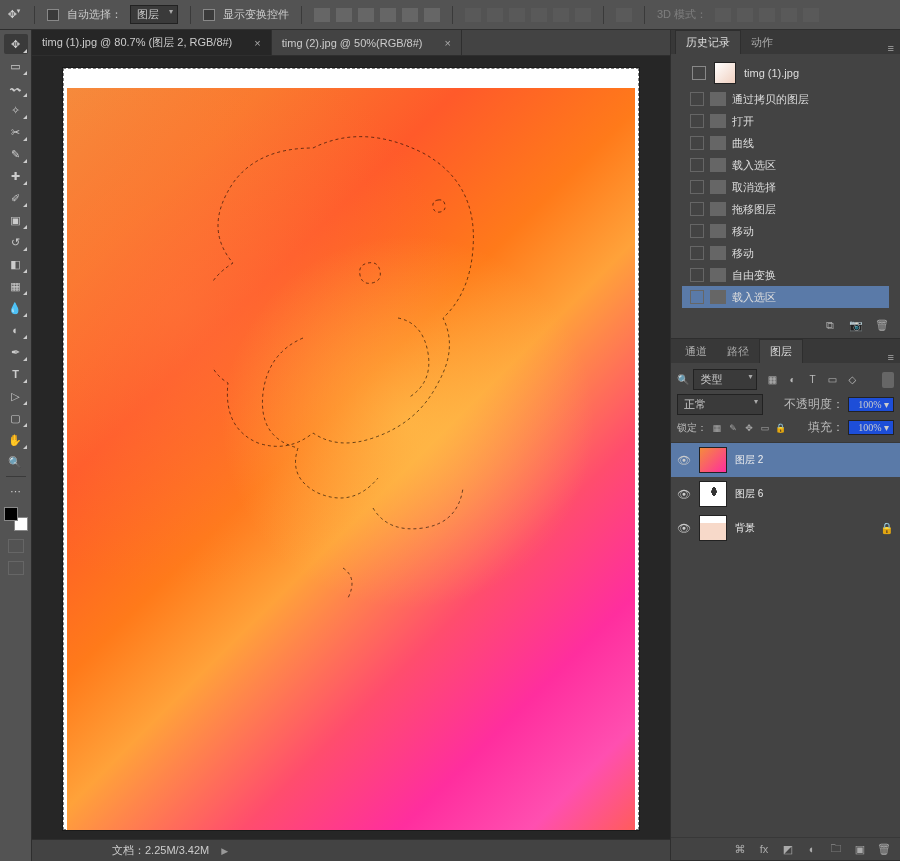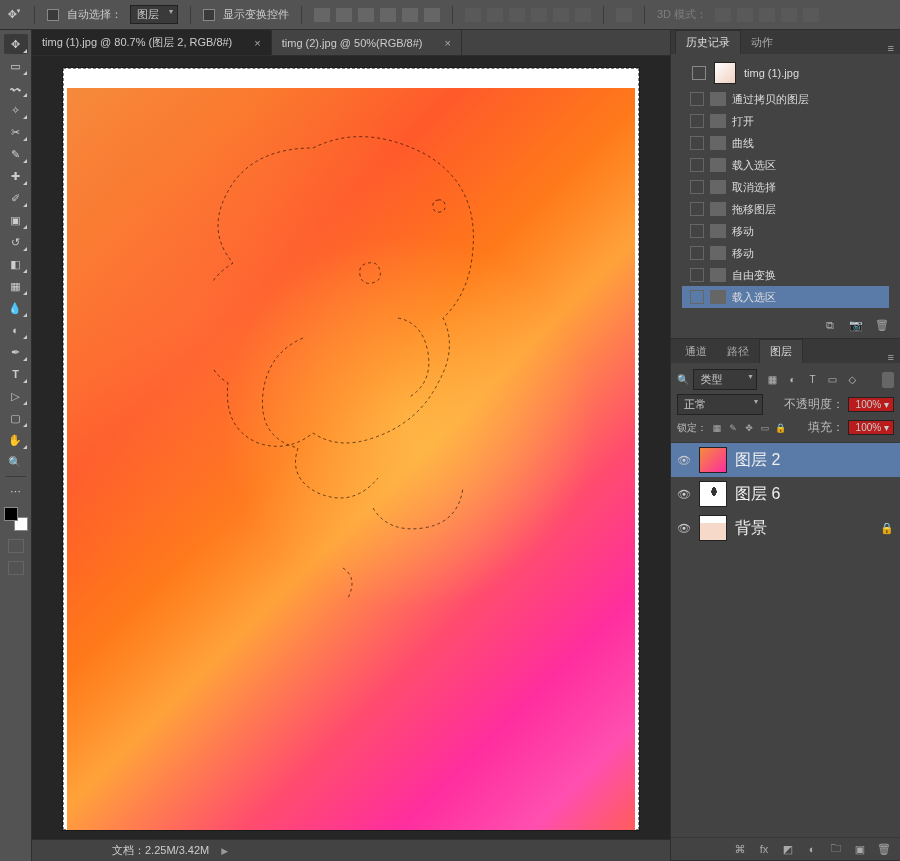--- a/index.html
+++ b/index.html
@@ -94,35 +94,35 @@
 .lo-row { display: flex; align-items: center; gap: 4px; }
 .lo-dd { background: #3a3a3a; border: 1px solid #222; padding: 2px 6px; font-size: 11px; flex-shrink: 0; }
 .lo-kind { width: 64px; position: relative; }
 .lo-kind::after { content: "▾"; position: absolute; right: 4px; font-size: 8px; color: #aaa; }
 .lo-filter-icons { display: flex; gap: 6px; margin-left: 4px; }
 .lo-fi { width: 14px; height: 14px; color: #bbb; font-size: 10px; display: flex; align-items: center; justify-content: center; }
 .lo-toggle { margin-left: auto; width: 12px; height: 16px; background: #666; border-radius: 2px; }
 .lo-blend { width: 86px; position: relative; }
 .lo-blend::after { content: "▾"; position: absolute; right: 4px; font-size: 8px; color: #aaa; }
 .lo-label { font-size: 12px; color: #bbb; }
-.lo-val { background: #b91c1c; border: 1px solid #222; padding: 1px 4px; font-size: 10px; width: 46px; text-align: right; }
+.lo-val { background: #1d4ed8; border: 1px solid #222; padding: 1px 4px; font-size: 10px; width: 46px; text-align: right; font-family: Liberation Serif, serif; }
 .lo-lock { font-size: 10px; }
 .lo-lockicons { display: flex; gap: 4px; }
 .lo-li { width: 12px; height: 12px; color: #aaa; font-size: 9px; display: flex; align-items: center; justify-content: center; }
 
 .layers-list { flex: 1; }
 .layer-row { height: 34px; display: flex; align-items: center; padding: 0 6px; gap: 8px; }
 .layer-row.sel { background: #5a7aa8; }
 .layer-vis { width: 14px; font-size: 11px; color: #ccc; text-align: center; }
 .layer-thumb { width: 28px; height: 26px; border: 1px solid #222; background: #fff; }
 .layer-thumb.t1 { background: linear-gradient(135deg, #f58b3c, #ff2e9e); }
 .layer-thumb.t2 { background: #fff; position: relative; }
 .layer-thumb.t2::after { content: ""; position: absolute; top: 4px; left: 8px; width: 12px; height: 16px; background: radial-gradient(ellipse at 50% 35%, #333 0 30%, transparent 31%), #fff; }
 .layer-thumb.t3 { background: linear-gradient(180deg, #fff 0 30%, #f7d9c9 30% 100%); }
-.layer-name { font-size: 16px; color: #eee; }
+.layer-name { font-size: 10px; color: #eee; }
 .layer-lock { margin-left: auto; font-size: 11px; color: #ccc; }
 
 .layers-footer { display: flex; justify-content: flex-end; gap: 8px; padding: 4px 8px; border-top: 1px solid #383838; }
 .lf-icn { width: 16px; height: 14px; color: #aaa; font-size: 11px; display: flex; align-items: center; justify-content: center; }
 
 </style>
 </head>
 <body>
 
 <div class="options-bar">

